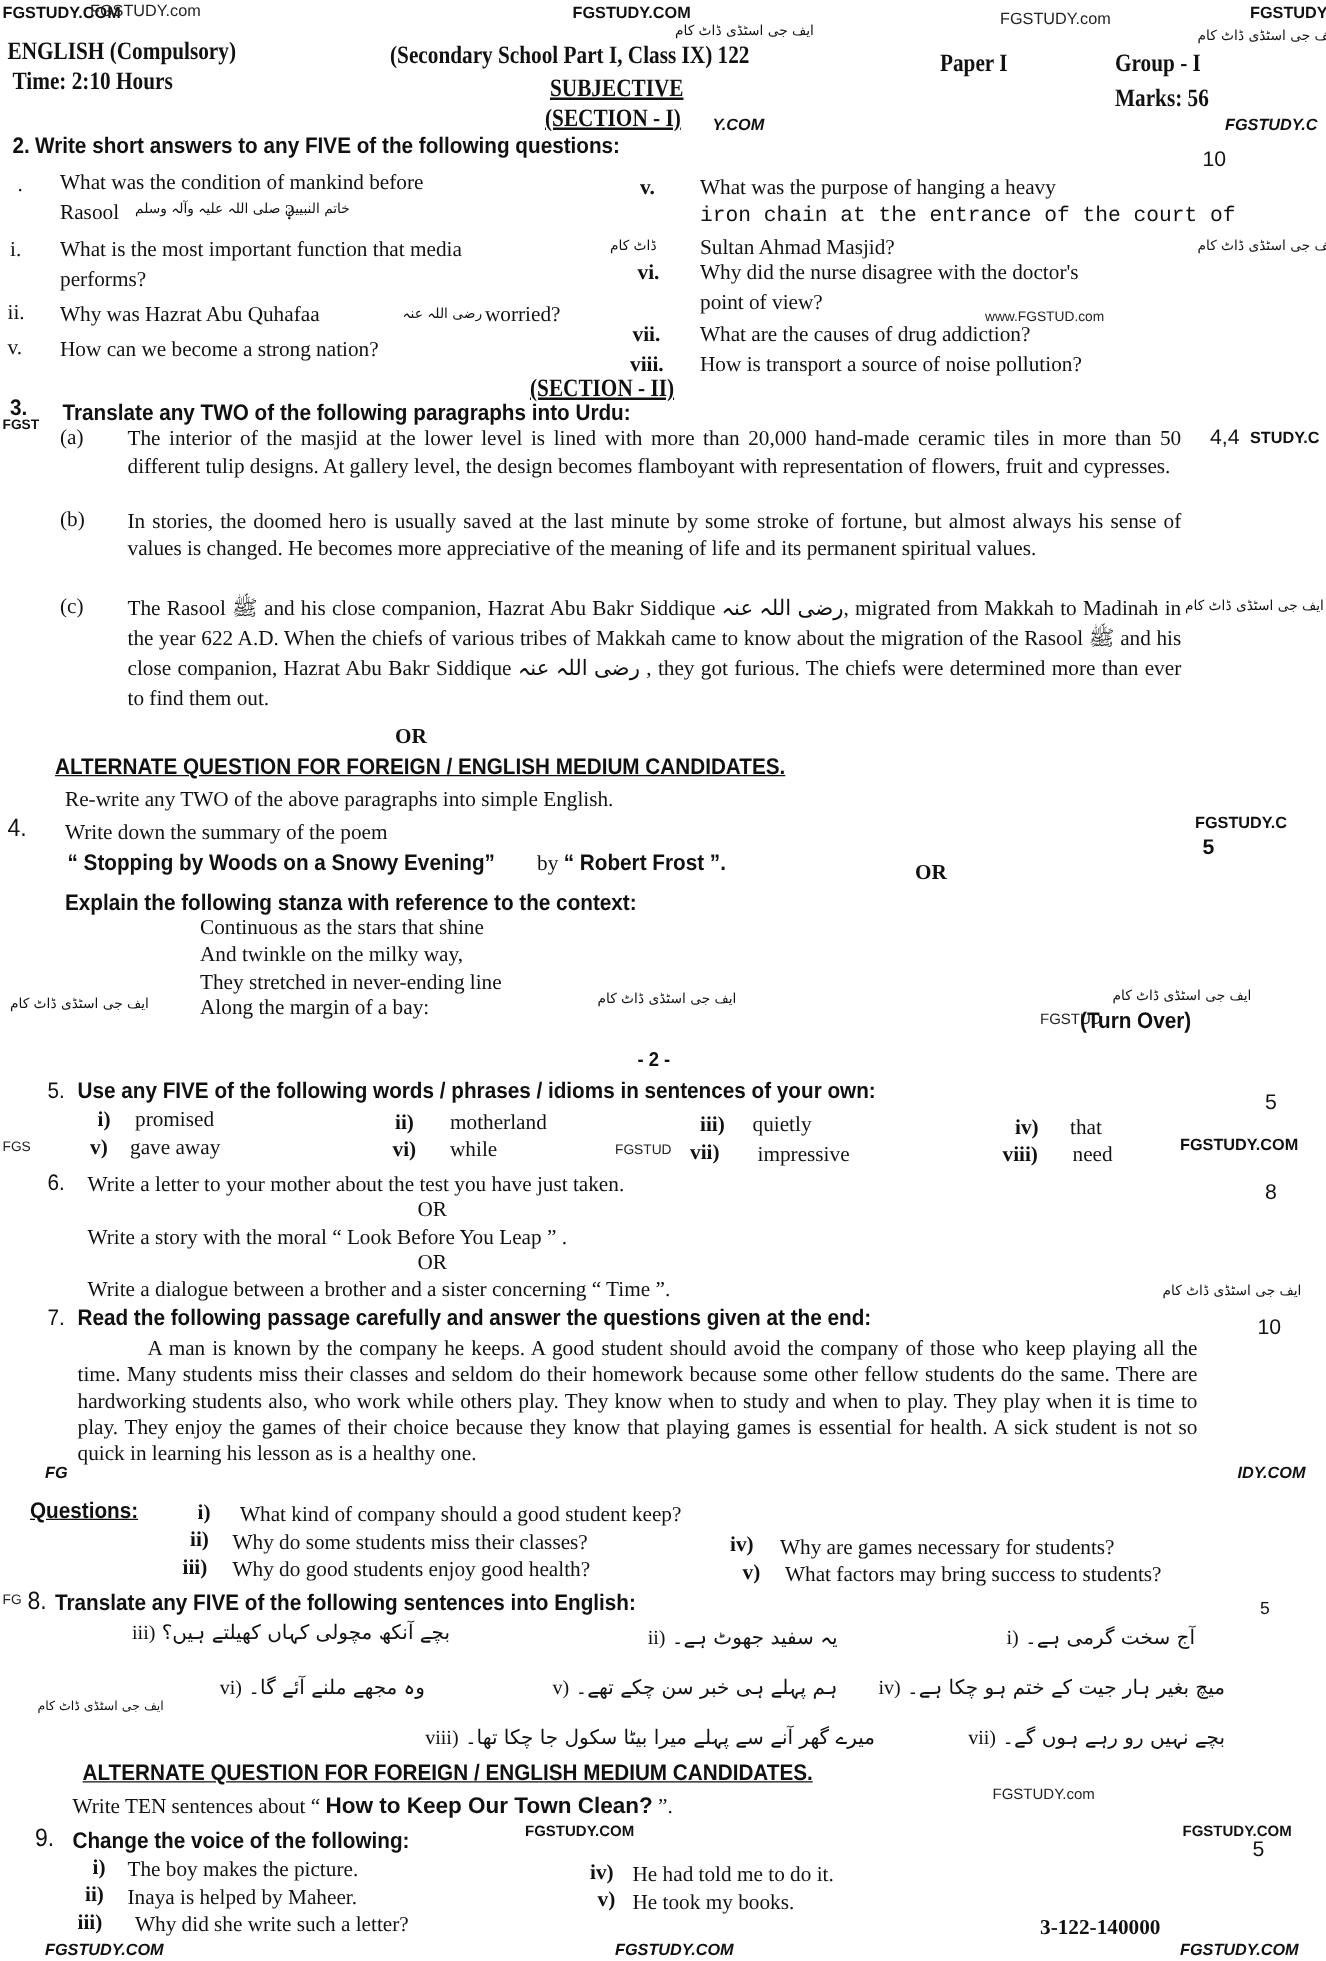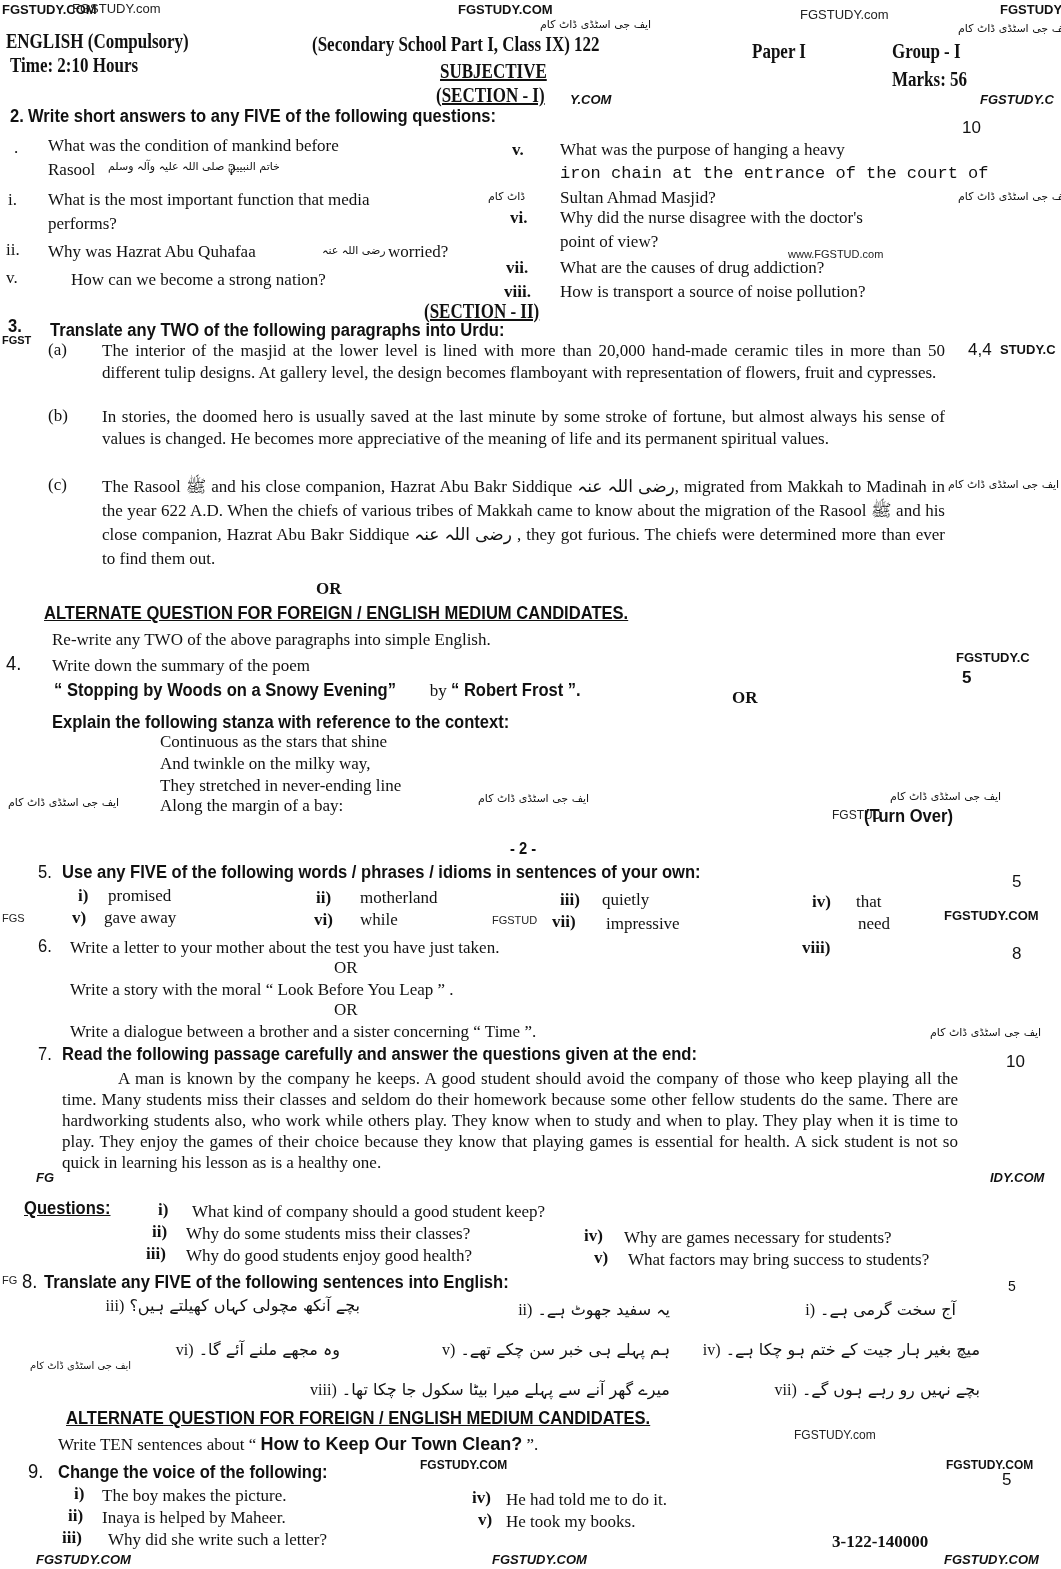--- a/index.html
+++ b/index.html
@@ -55,21 +55,21 @@
   <span class="abs qtext" style="left:8px;top:190px;">i.</span>
   <span class="abs qtext" style="left:48px;top:190px;">What is the most important function that media</span>
   <span class="abs qtext" style="left:48px;top:214px;">performs?</span>
 
   <span class="abs qtext" style="left:6px;top:240px;">ii.</span>
   <span class="abs qtext" style="left:48px;top:242px;">Why was Hazrat Abu Quhafaa</span>
   <span class="abs urdu" style="left:322px;top:244px;font-size:11px;">رضی اللہ عنہ</span>
   <span class="abs qtext" style="left:388px;top:242px;">worried?</span>
 
   <span class="abs qtext" style="left:6px;top:268px;">v.</span>
-  <span class="abs qtext" style="left:48px;top:270px;margin-left:23px;">How can we become a strong nation?</span>
+  <span class="abs qtext" style="left:48px;top:270px;">How can we become a strong nation?</span>
 
   <span class="abs qtext rnum sans" style="left:512px;top:140px;">v.</span>
   <span class="abs qtext" style="left:560px;top:140px;">What was the purpose of hanging a heavy</span>
   <span class="abs qtext" style="left:560px;top:164px;font-family:Liberation Mono, monospace;">iron chain at the entrance of the court of</span>
   <span class="abs urdu" style="left:488px;top:190px;font-size:11px;">ڈاٹ کام</span>
   <span class="abs qtext" style="left:560px;top:188px;">Sultan Ahmad Masjid?</span>
   <span class="abs urdu" style="left:958px;top:190px;font-size:11px;">ایف جی اسٹڈی ڈاٹ کام</span>
 
   <span class="abs qtext rnum sans" style="left:510px;top:208px;">vi.</span>
   <span class="abs qtext" style="left:560px;top:208px;">Why did the nurse disagree with the doctor's</span>
@@ -144,21 +144,21 @@
   <span class="abs qtext" style="left:856px;top:892px;">that</span>
 
   <span class="abs wm" style="left:2px;top:912px;font-size:11px;">FGS</span>
   <span class="abs qtext rnum" style="left:72px;top:908px;">v)</span>
   <span class="abs qtext" style="left:104px;top:908px;">gave away</span>
   <span class="abs qtext rnum" style="left:314px;top:910px;">vi)</span>
   <span class="abs qtext" style="left:360px;top:910px;">while</span>
   <span class="abs wm" style="left:492px;top:914px;font-size:11px;">FGSTUD</span>
   <span class="abs qtext rnum" style="left:552px;top:912px;">vii)</span>
   <span class="abs qtext" style="left:606px;top:914px;">impressive</span>
-  <span class="abs qtext rnum" style="left:802px;top:914px;margin-top:24px;">viii)</span>
+  <span class="abs qtext rnum" style="left:802px;top:914px;">viii)</span>
   <span class="abs qtext" style="left:858px;top:914px;">need</span>
   <span class="abs wmb" style="left:944px;top:908px;font-style:normal;">FGSTUDY.COM</span>
 </div>
 
 <span class="abs qhead" style="left:38px;top:936px;font-weight:normal;">6.</span>
 <span class="abs qtext sans" style="left:70px;top:938px;">Write a letter to your mother about the test you have just taken.</span>
 <span class="abs marks" style="left:1012px;top:944px;">8</span>
 <span class="abs qtext" style="left:334px;top:958px;">OR</span>
 <span class="abs qtext sans" style="left:70px;top:980px;">Write a story with the moral  “ Look Before You Leap ” .</span>
 <span class="abs qtext" style="left:334px;top:1000px;">OR</span>
@@ -194,21 +194,21 @@
 <div>
   <span class="abs urdu" style="left:756px;top:1300px;width:200px;text-align:right;"><span>آج سخت گرمی ہے۔</span> <span class="serif">(i</span></span>
   <span class="abs urdu" style="left:470px;top:1300px;width:200px;text-align:right;"><span>یہ سفید جھوٹ ہے۔</span> <span class="serif">(ii</span></span>
   <span class="abs urdu" style="left:110px;top:1296px;width:250px;text-align:right;"><span>بچے آنکھ مچولی کہاں کھیلتے ہیں؟</span> <span class="serif">(iii</span></span>
 
   <span class="abs urdu" style="left:660px;top:1340px;width:320px;text-align:right;"><span>میچ بغیر ہار جیت کے ختم ہو چکا ہے۔</span> <span class="serif">(iv</span></span>
   <span class="abs urdu" style="left:420px;top:1340px;width:250px;text-align:right;"><span>ہم پہلے ہی خبر سن چکے تھے۔</span> <span class="serif">(v</span></span>
   <span class="abs urdu" style="left:160px;top:1340px;width:180px;text-align:right;"><span>وہ مجھے ملنے آئے گا۔</span> <span class="serif">(vi</span></span>
 
   <span class="abs urdu" style="left:730px;top:1380px;width:250px;text-align:right;"><span>بچے نہیں رو رہے ہوں گے۔</span> <span class="serif">(vii</span></span>
-  <span class="abs urdu" style="left:280px;top:1380px;width:420px;"><span>میرے گھر آنے سے پہلے میرا بیٹا سکول جا چکا تھا۔</span> <span class="serif">(viii</span></span>
+  <span class="abs urdu" style="left:280px;top:1380px;width:420px;text-align:right;"><span>میرے گھر آنے سے پہلے میرا بیٹا سکول جا چکا تھا۔</span> <span class="serif">(viii</span></span>
 </div>
 <span class="abs urdu" style="left:30px;top:1360px;font-size:10px;">ایف جی اسٹڈی ڈاٹ کام</span>
 
 <span class="abs qhead u" style="left:66px;top:1408px;">ALTERNATE QUESTION FOR FOREIGN / ENGLISH MEDIUM CANDIDATES.</span>
 <span class="abs wm" style="left:794px;top:1428px;font-size:12px;">FGSTUDY.com</span>
 <div class="abs" style="left:58px;top:1434px;">
   <span class="qtext sans">Write TEN sentences about “ </span><span class="qhead" style="display:inline-block;transform:none;">How to Keep Our Town Clean?</span><span class="qtext sans"> ”.</span>
 </div>
 
 <span class="abs qhead" style="left:28px;top:1460px;font-weight:normal;font-size:20px;">9.</span>

